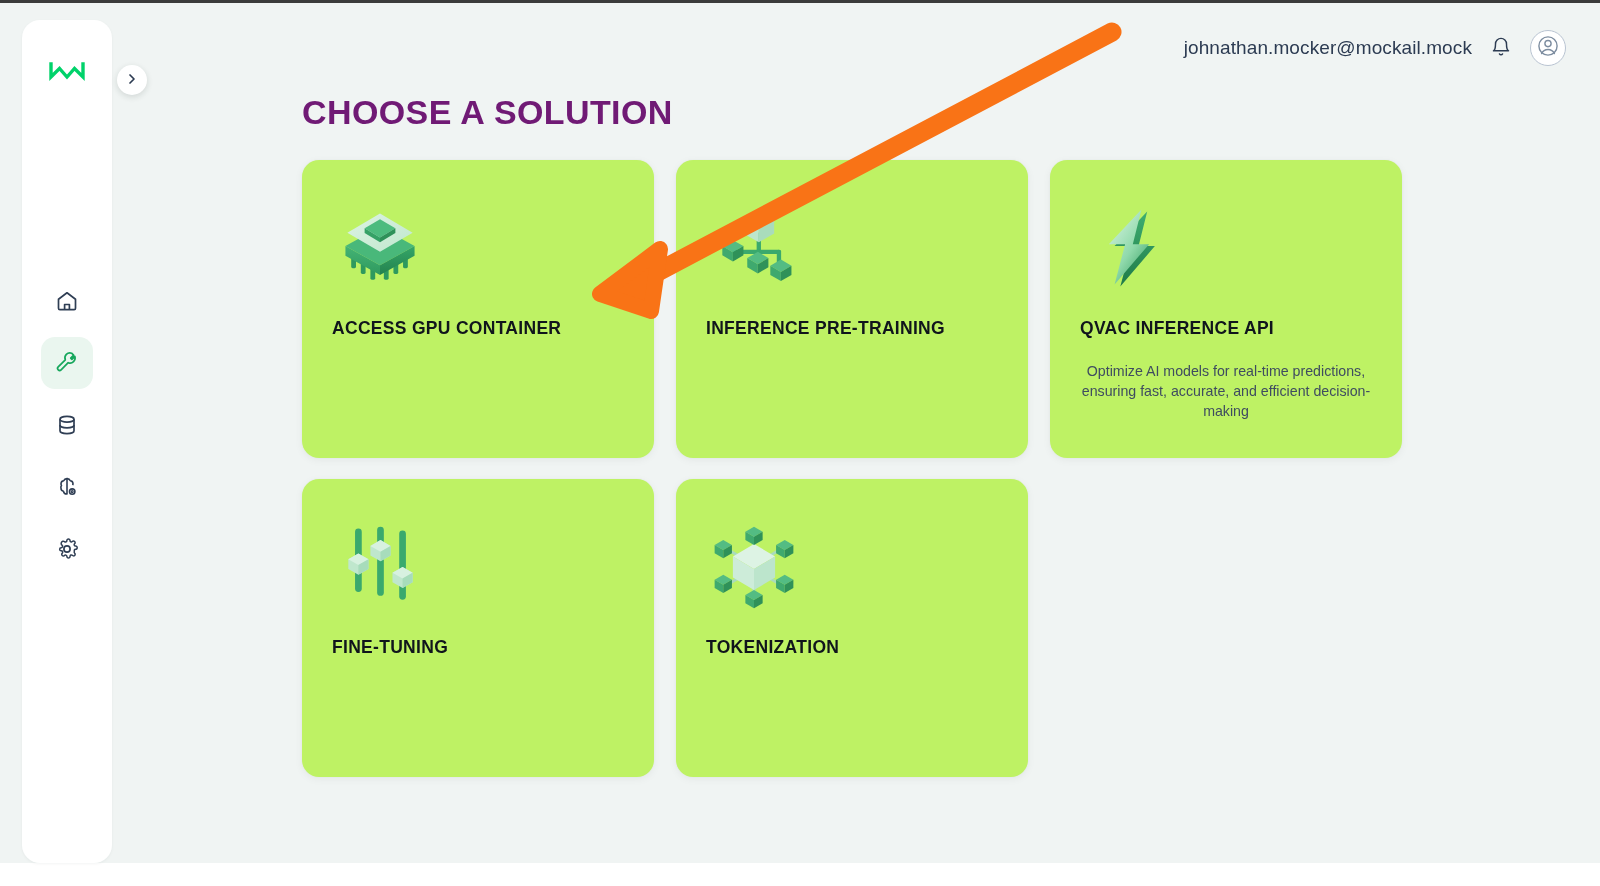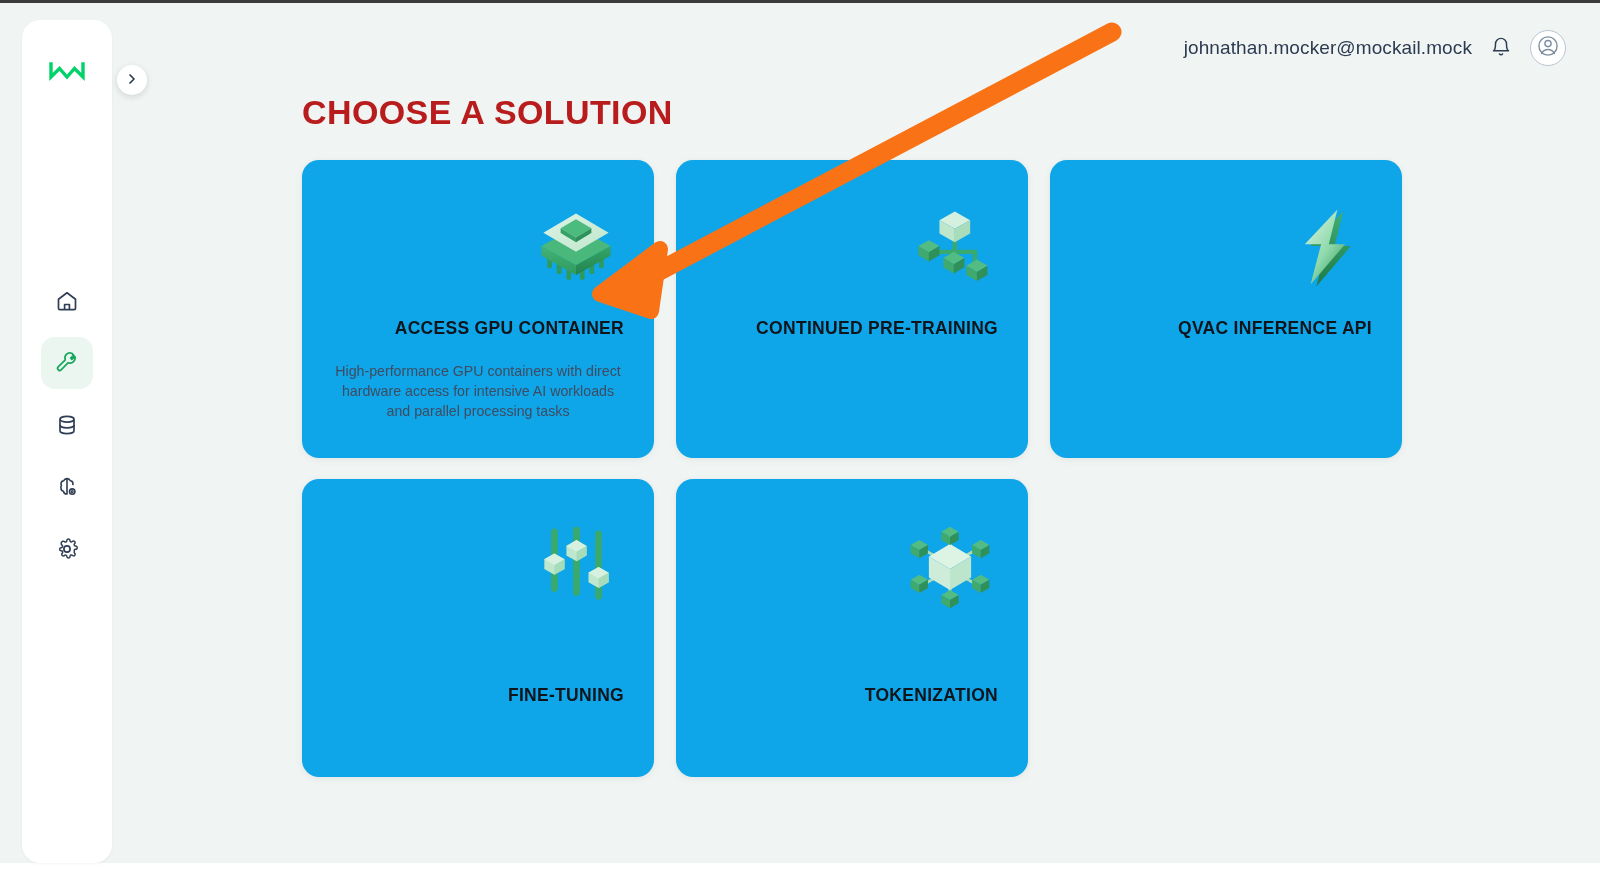--- a/index.html
+++ b/index.html
@@ -69,51 +69,51 @@
   .avatar {
     width: 36px; height: 36px; border-radius: 50%;
     border: 1.6px solid #b9c4d2;
     display: flex; align-items: center; justify-content: center;
     cursor: pointer; background: #ffffff;
   }
   
   .page-title {
     position: absolute; left: 302px; top: 93px;
     font-size: 34px; font-weight: 700; letter-spacing: .4px;
-    color: #b91c1c;
+    color: #701a75;
   }
   .grid {
     position: absolute; left: 302px; top: 160px;
     width: 1098px;
     display: grid;
     grid-template-columns: repeat(3, 352px);
     column-gap: 22px; row-gap: 21px;
   }
   .card {
-    background: #0ea5e9;
+    background: #bef264;
     border-radius: 17px;
     box-shadow: 0 2px 8px rgba(20,45,38,.055), 0 0 0 1px rgba(20,45,38,.012);
     padding: 34px 30px 32px;
-    display: flex; flex-direction: column; align-items: flex-end;
+    display: flex; flex-direction: column; align-items: flex-start;
     cursor: pointer;
     min-height: 298px;
   }
   .card-icon {
     height: 108px; display: flex; align-items: center; justify-content: center;
     margin-bottom: 16px;
   }
   .card-title {
     font-size: 17.5px; font-weight: 700; color: #10151c;
     letter-spacing: .3px; text-align: center; margin-bottom: 22px;
   }
   .card-desc {
     font-size: 14.2px; line-height: 1.42; color: #3f4c60;
     text-align: center;
   }
-  .card.tall { min-height: 298px; gap: 48px; }
+  .card.tall { min-height: 298px; }
   
   .arrow-overlay {
     position: absolute; left: 0; top: 0; width: 1600px; height: 886px;
     pointer-events: none;
   }
 </style>
 </head>
 <body>
 
 <div id="app">
@@ -244,21 +244,20 @@
           <path d="M86 48 L50 68 L50 78 L86 58 Z" fill="url(#g1r)"></path>
 
           <path d="M50 14 L84 34 L50 54 L16 34 Z" fill="url(#g1top)"></path>
 
           <path d="M50 20 L66 29.5 L50 39 L34 29.5 Z" fill="#4cbb7e"></path>
           <path d="M34 29.5 L50 39 L50 44 L34 34.5 Z" fill="#35a166"></path>
           <path d="M66 29.5 L50 39 L50 44 L66 34.5 Z" fill="#2e9159"></path>
         </svg>
       </div>
       <div class="card-title">ACCESS GPU CONTAINER</div>
-      <div class="card-desc">High-performance GPU containers with direct hardware access for intensive AI workloads and parallel processing tasks</div>
     </div>
 
     <div class="card">
       <div class="card-icon">
         <svg width="96" height="96" viewBox="0 0 100 100" fill="none">
 
           <g stroke="#3aa96d" stroke-width="4.5" stroke-linecap="round">
             <path d="M55 36 V54"></path>
             <path d="M30 54 H76"></path>
             <path d="M30 54 V60"></path>
@@ -276,21 +275,21 @@
 
           <path d="M54 54 L65 60.5 L54 67 L43 60.5 Z" fill="#53bc83"></path>
           <path d="M43 60.5 L54 67 L54 76.5 L43 70 Z" fill="#3fa96e"></path>
           <path d="M65 60.5 L54 67 L54 76.5 L65 70 Z" fill="#2f9159"></path>
 
           <path d="M78 62 L89 68.5 L78 75 L67 68.5 Z" fill="#53bc83"></path>
           <path d="M67 68.5 L78 75 L78 84.5 L67 78 Z" fill="#3fa96e"></path>
           <path d="M89 68.5 L78 75 L78 84.5 L89 78 Z" fill="#2f9159"></path>
         </svg>
       </div>
-      <div class="card-title">CONTINUED PRE-TRAINING</div>
+      <div class="card-title">INFERENCE PRE-TRAINING</div>
     </div>
 
     <div class="card">
       <div class="card-icon">
         <svg width="96" height="96" viewBox="0 0 100 100" fill="none">
           <defs>
             <linearGradient id="boltF" x1="0.1" y1="0" x2="0.9" y2="1">
               <stop offset="0" stop-color="#d9f4e2"></stop>
                 <stop offset="0.55" stop-color="#8fd9ab"></stop>
                 <stop offset="1" stop-color="#2f9a5f"></stop>
@@ -298,20 +297,21 @@
             <linearGradient id="boltS" x1="0" y1="0" x2="0" y2="1">
               <stop offset="0" stop-color="#3fae71"></stop>
                 <stop offset="1" stop-color="#1f7a49"></stop>
             </linearGradient>
           </defs>
           <path d="M64 10 L30 46 L47 46 L36 88 L72 46 L55 46 Z" fill="url(#boltS)" transform="translate(6,2)"></path>
           <path d="M64 10 L30 46 L47 46 L36 88 L72 46 L55 46 Z" fill="url(#boltF)"></path>
         </svg>
       </div>
       <div class="card-title">QVAC INFERENCE API</div>
+      <div class="card-desc">Optimize AI models for real-time predictions, ensuring fast, accurate, and efficient decision-making</div>
     </div>
 
     <div class="card tall">
       <div class="card-icon">
         <svg width="96" height="96" viewBox="0 0 100 100" fill="none">
 
           <rect x="24" y="10" width="7" height="66" rx="3.5" fill="#3aa96d"></rect>
           <rect x="47" y="8" width="7" height="72" rx="3.5" fill="#3aa96d"></rect>
           <rect x="70" y="12" width="7" height="72" rx="3.5" fill="#3aa96d"></rect>
 

